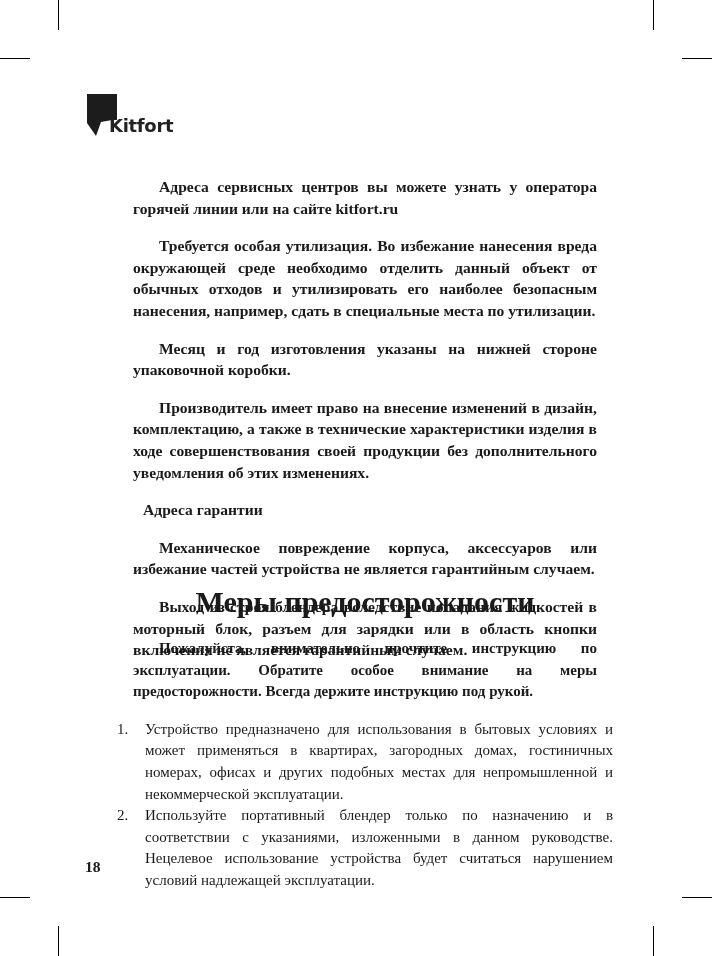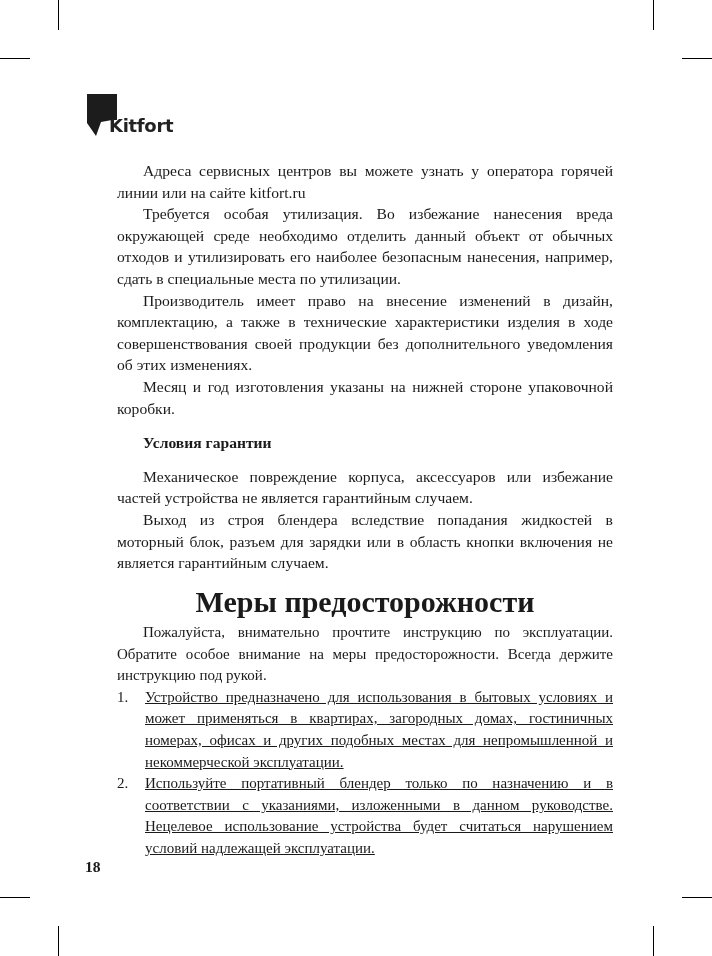--- a/index.html
+++ b/index.html
@@ -2,27 +2,27 @@
 <html><head>
 <meta charset="utf-8">
 <style>
   html, body { margin:0; padding:0; background:#ffffff; }
   body { width:712px; height:956px; position:relative; overflow:hidden; font-family:"Liberation Serif","DejaVu Serif",serif; color:#1a1a1a; }
   .crop { position:absolute; background:#000; }
   .logo { position:absolute; left:85px; top:94px; width:100px; height:44px; }
   .logo-mark { position:absolute; left:0; top:0; }
   .logo-text { position:absolute; left:24px; top:21px; font-family:"DejaVu Sans","Liberation Sans",sans-serif; font-weight:bold; font-size:18px; letter-spacing:-0.3px; color:#222; }
   .content { position:absolute; left:117px; top:160px; width:496px; font-size:15.6px; line-height:21.6px; }
-  .p { margin:0; text-indent:26px; text-align:justify; }
+  .p { margin:16px; text-indent:26px; text-align:justify;font-weight:bold; }
   .sub { margin:13px 0 12px 26px; font-weight:bold; font-size:15.6px; }
   .h1 { position:absolute; left:117px; top:588px; width:496px; text-align:center; font-weight:bold; font-size:30px; line-height:28px; }
   .content2 { position:absolute; left:117px; top:622px; width:496px; font-size:15px; line-height:21.6px; }
   .li { display:flex; margin:0; }
   .li .num { width:28px; flex:0 0 28px; }
-  .li .txt { flex:1; text-align:justify;text-decoration:underline; }
+  .li .txt { flex:1; text-align:justify; }
   .pagenum { position:absolute; left:85px; top:858px; font-size:15.6px;font-weight:bold; }
 </style>
 </head>
 <body>
 
 <div class="crop" style="left:58px;top:0;width:1px;height:30px;"></div>
 <div class="crop" style="left:0;top:58px;width:30px;height:1px;"></div>
 <div class="crop" style="left:653px;top:0;width:1px;height:30px;"></div>
 <div class="crop" style="left:682px;top:58px;width:30px;height:1px;"></div>
 <div class="crop" style="left:0;top:897px;width:30px;height:1px;"></div>
@@ -33,23 +33,23 @@
 <div class="logo">
   <svg class="logo-mark" width="32" height="42" viewBox="0 0 32 42">
     <path d="M2 0 H32 V26 H27 L16 28 L11 42 L2 29 Z" fill="#1c1c1c"></path>
   </svg>
   <span class="logo-text">Kitfort</span>
 </div>
 
 <div class="content">
   <p class="p">Адреса сервисных центров вы можете узнать у оператора горячей линии или на сайте kitfort.ru</p>
   <p class="p">Требуется особая утилизация. Во избежание нанесения вреда окружающей среде необходимо отделить данный объект от обычных отходов и утилизировать его наиболее безопасным нанесения, например, сдать в специальные места по утилизации.</p>
+  <p class="p">Месяц и год изготовления указаны на нижней стороне упаковочной коробки.</p>
   <p class="p">Производитель имеет право на внесение изменений в дизайн, комплектацию, а также в технические характеристики изделия в ходе совершенствования своей продукции без дополнительного уведомления об этих изменениях.</p>
-  <p class="p">Месяц и год изготовления указаны на нижней стороне упаковочной коробки.</p>
-  <div class="sub">Условия гарантии</div>
+  <div class="sub">Адреса гарантии</div>
   <p class="p">Механическое повреждение корпуса, аксессуаров или избежание частей устройства не является гарантийным случаем.</p>
   <p class="p">Выход из строя блендера вследствие попадания жидкостей в моторный блок, разъем для зарядки или в область кнопки включения не является гарантийным случаем.</p>
 </div>
 
 <div class="h1">Меры предосторожности</div>
 
 <div class="content2">
   <p class="p">Пожалуйста, внимательно прочтите инструкцию по эксплуатации. Обратите особое внимание на меры предосторожности. Всегда держите инструкцию под рукой.</p>
   <div class="li">
     <span class="num">1.</span>

